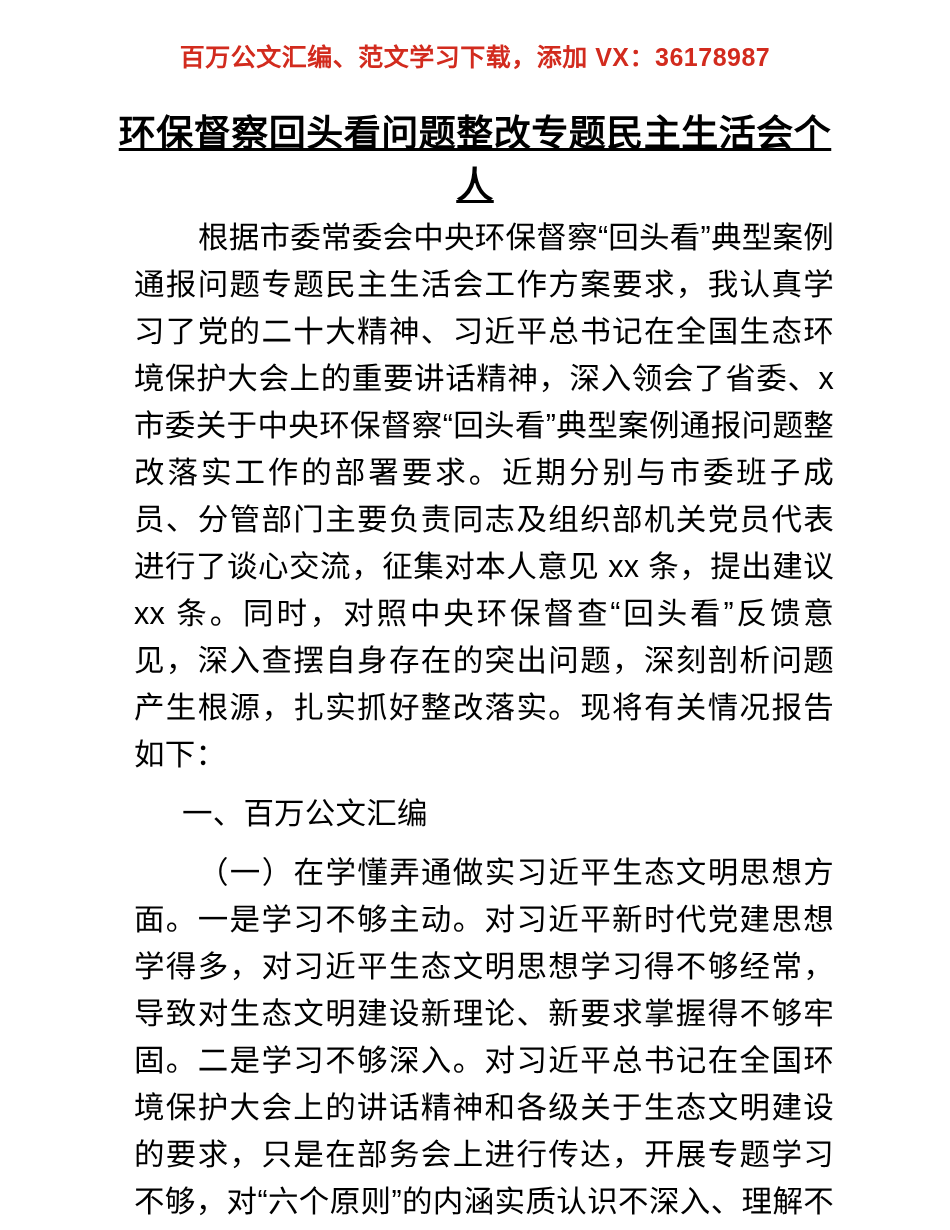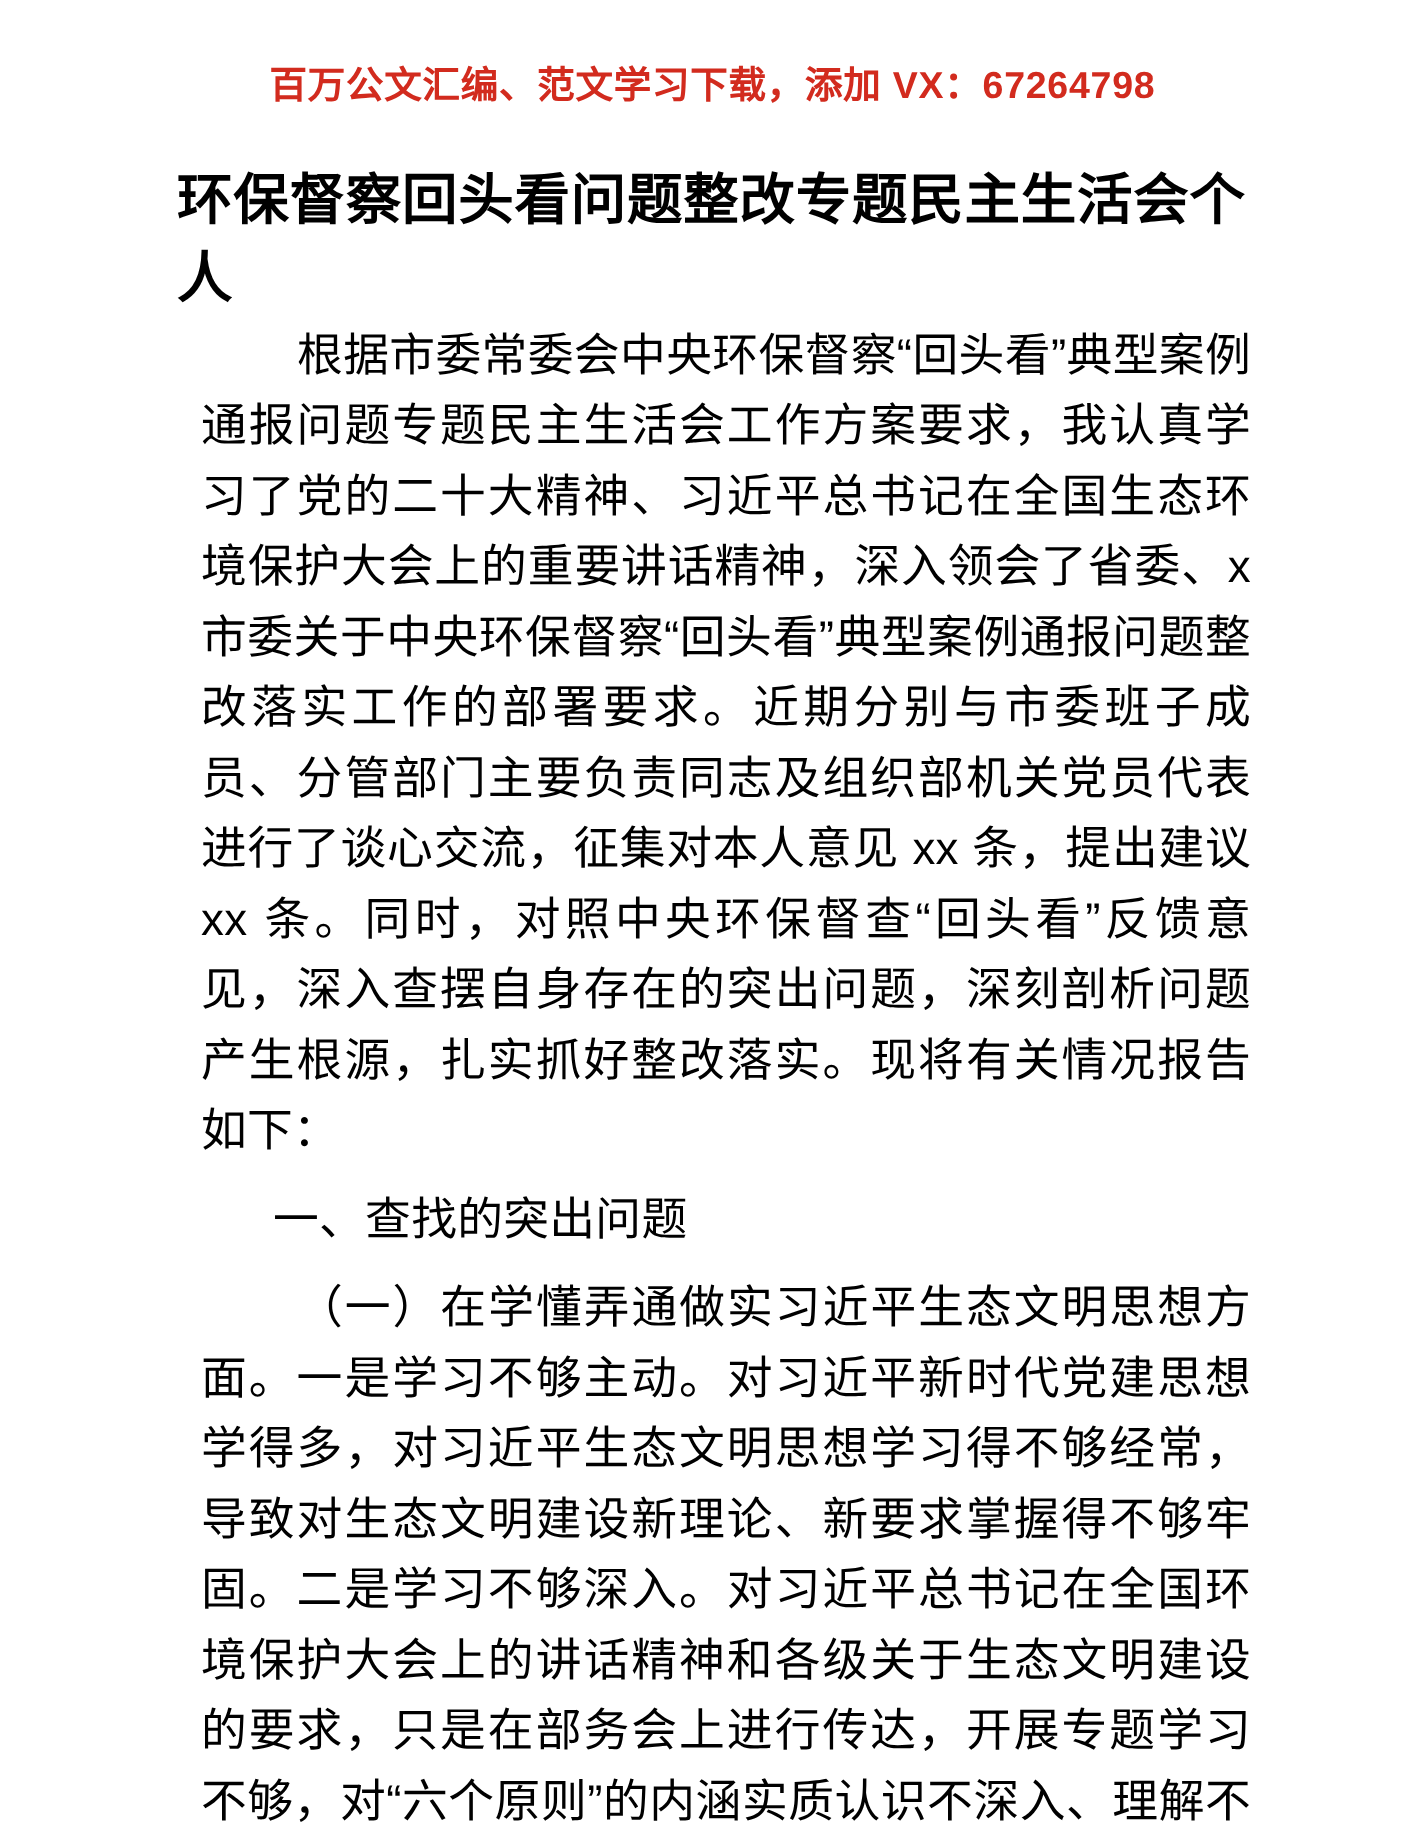--- a/index.html
+++ b/index.html
@@ -34,25 +34,26 @@
     line-height: 1.25;
     white-space: nowrap;
   }
 
   
   .doc-title {
     position: absolute;
     top: 108px;
     left: 118px;
     width: 714px;
-    text-align: left;
+    text-align: center;
     font-size: 37px;
     font-weight: bold;
     line-height: 52px;
     letter-spacing: 0.5px;
+    text-decoration: underline;
   }
 
   
   .body-region {
     position: absolute;
     top: 214px;
     left: 118px;
     width: 716px;
   }
 
@@ -75,33 +76,33 @@
   .para.heading-1 {
     text-indent: 64px;
   }
   .spacer-md { height: 12px; }
 </style>
 </head>
 <body>
 
 <div class="page">
 
-  <div class="promo-header" style="color: rgb(210, 43, 30);">百万公文汇编、范文学习下载，添加 VX：67264798</div>
+  <div class="promo-header" style="color: rgb(210, 43, 30);">百万公文汇编、范文学习下载，添加 VX：36178987</div>
 
   <div class="doc-title">
     <div>环保督察回头看问题整改专题民主生活会个人</div>
   </div>
 
   <div class="body-region">
 
     <p class="para indent">根据市委常委会中央环保督察“回头看”典型案例通报问题专题民主生活会工作方案要求，我认真学习了党的二十大精神、习近平总书记在全国生态环境保护大会上的重要讲话精神，深入领会了省委、x 市委关于中央环保督察“回头看”典型案例通报问题整改落实工作的部署要求。近期分别与市委班子成员、分管部门主要负责同志及组织部机关党员代表进行了谈心交流，征集对本人意见 xx 条，提出建议 xx 条。同时，对照中央环保督查“回头看”反馈意见，深入查摆自身存在的突出问题，深刻剖析问题产生根源，扎实抓好整改落实。现将有关情况报告如下：</p>
 
     <div class="spacer-md"></div>
 
-    <p class="para heading-1">一、查找的突出问题</p>
+    <p class="para heading-1">一、百万公文汇编</p>
 
     <div class="spacer-md"></div>
 
     <p class="para indent">（一）在学懂弄通做实习近平生态文明思想方面。一是学习不够主动。对习近平新时代党建思想学得多，对习近平生态文明思想学习得不够经常，导致对生态文明建设新理论、新要求掌握得不够牢固。二是学习不够深入。对习近平总书记在全国环境保护大会上的讲话精神和各级关于生态文明建设的要求，只是在部务会上进行传达，开展专题学习不够，对“六个原则”的内涵实质认识不深入、理解不透彻。三是用理论指导实践不够专业。认为自己的主责主业是抓好党建和组织工作，对全市生态环境面临的严峻形势认识不够到位，对上级环境保</p>
 
   </div>
 
 </div>
 
 </body></html>

